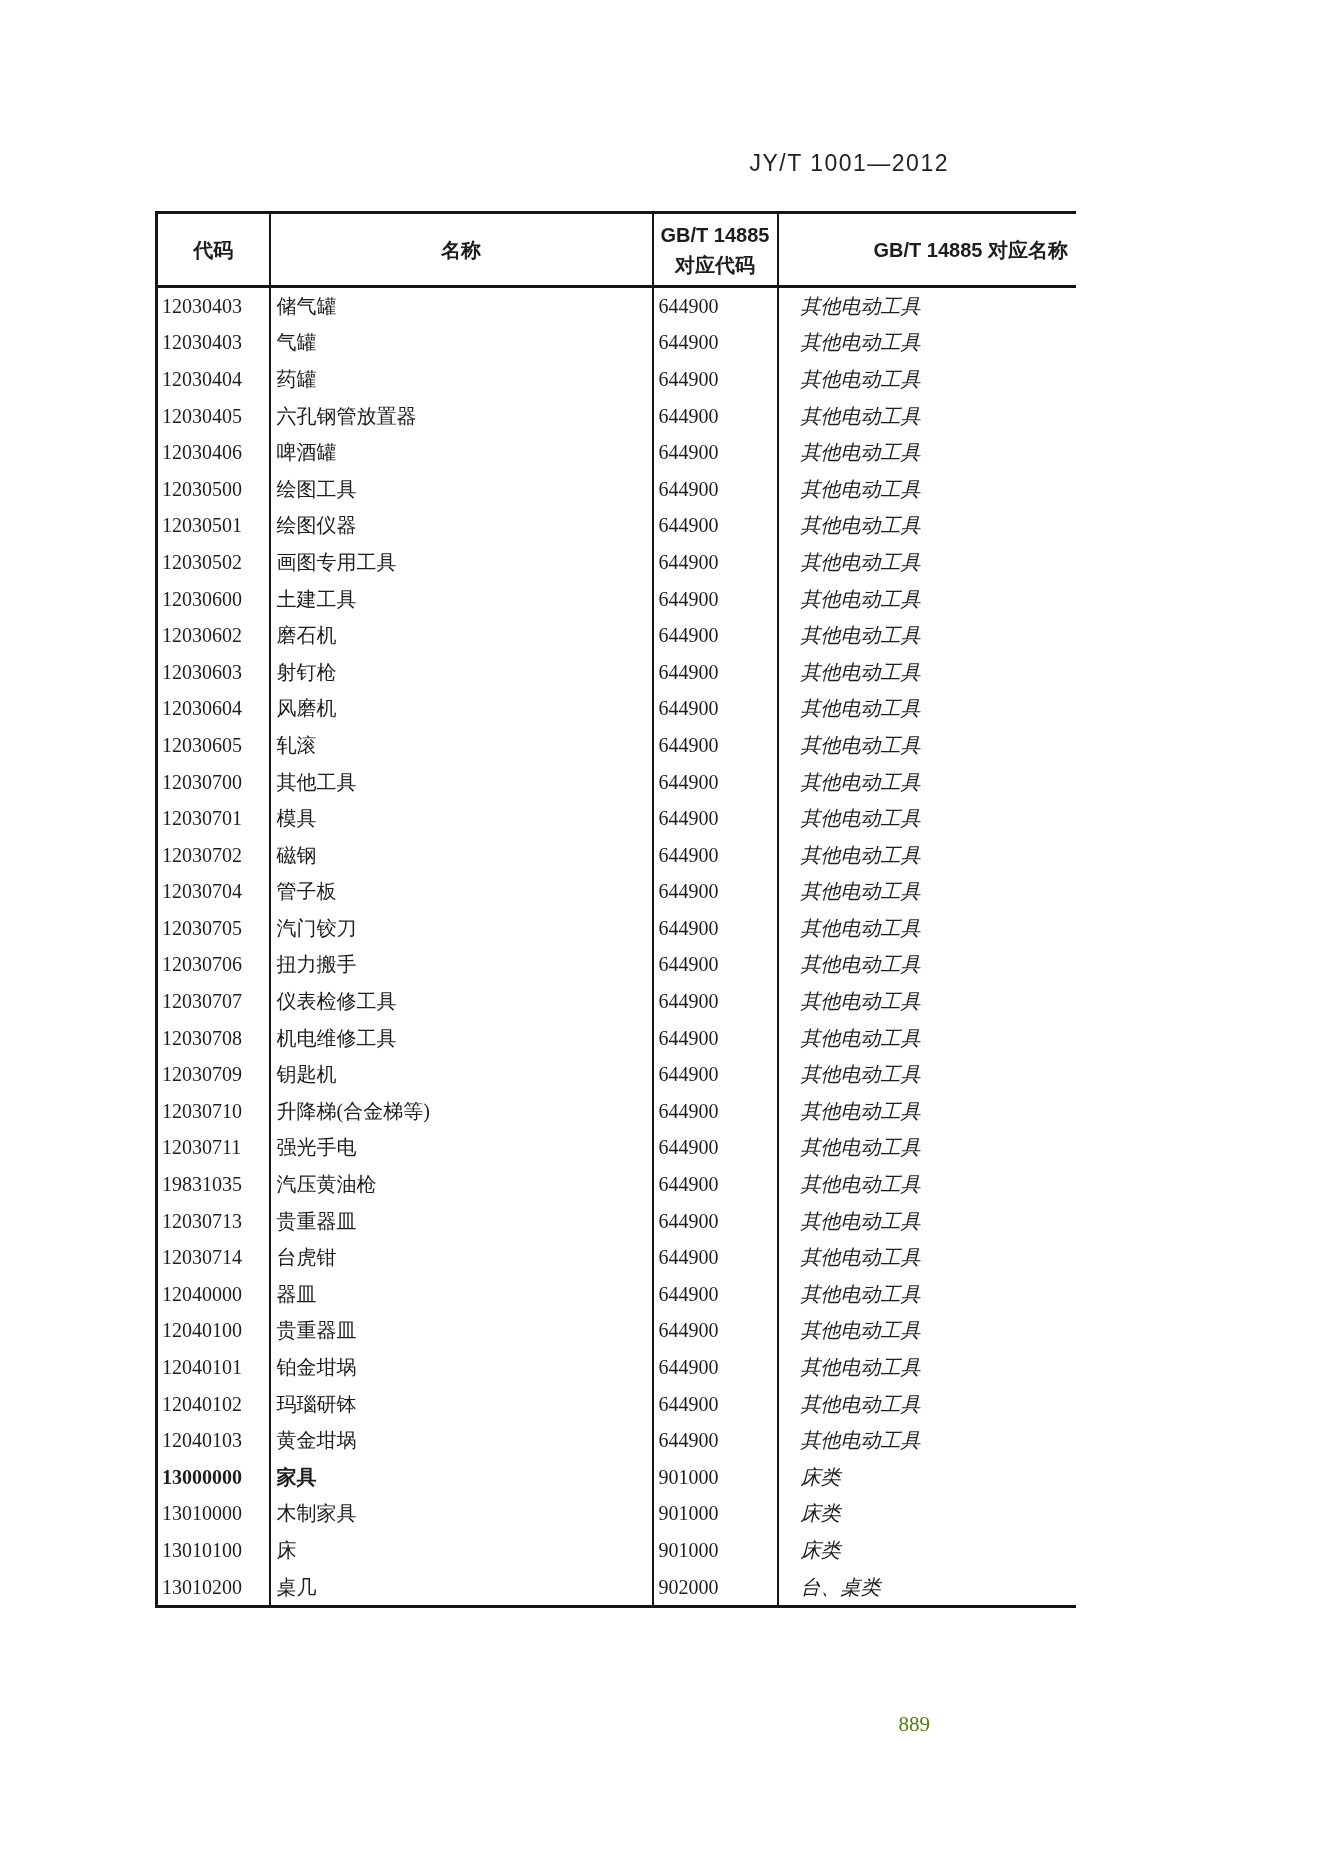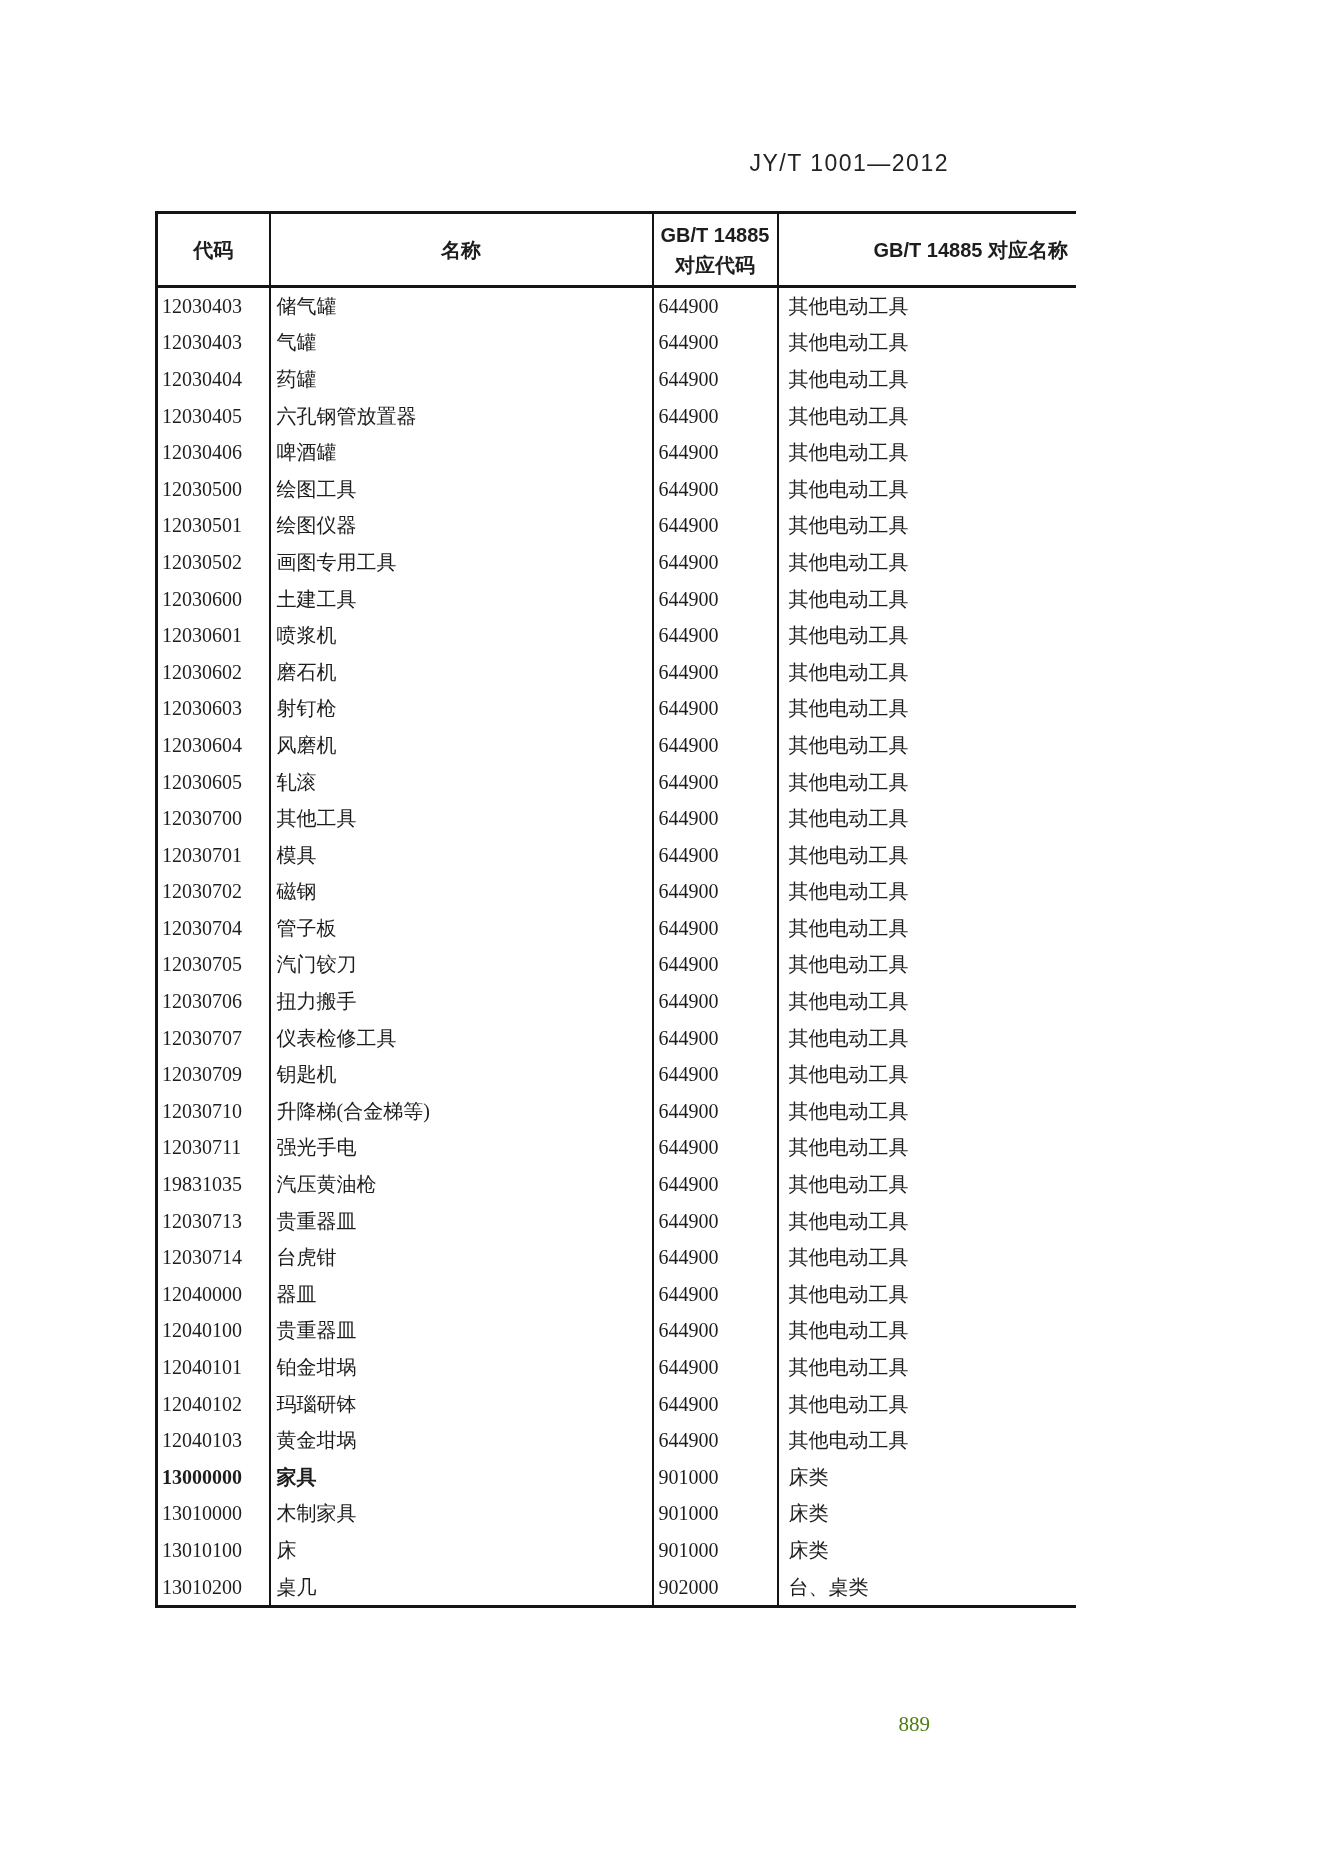--- a/index.html
+++ b/index.html
@@ -63,21 +63,21 @@
     font-size: 20px;
     vertical-align: middle;
     padding: 0;
     white-space: nowrap;
     overflow: hidden;
     color: #1d1d1d;
   }
   .std-table tbody td.col-code     { padding-left: 4px; }
   .std-table tbody td.col-name     { padding-left: 6px; }
   .std-table tbody td.col-gbt-code { padding-left: 5px; }
-  .std-table tbody td.col-gbt-name { padding-left: 10px; }
+  .std-table tbody td.col-gbt-name { padding-left: 22px; font-style: italic; }
 
   .std-table tbody tr.row-bold td.col-code,
   .std-table tbody tr.row-bold td.col-name {
     font-weight: bold;
   }
   .page-number {
     position: absolute;
     top: 1712px;
     right: 146px;
     font-size: 21px;
@@ -158,26 +158,20 @@
           <td class="col-gbt-code">644900</td>
           <td class="col-gbt-name">其他电动工具</td>
         </tr>
         <tr>
           <td class="col-code">12030600</td>
           <td class="col-name">土建工具</td>
           <td class="col-gbt-code">644900</td>
           <td class="col-gbt-name">其他电动工具</td>
         </tr>
         <tr>
-          <td class="col-code">12030601</td>
-          <td class="col-name">喷浆机</td>
-          <td class="col-gbt-code">644900</td>
-          <td class="col-gbt-name">其他电动工具</td>
-        </tr>
-        <tr>
           <td class="col-code">12030602</td>
           <td class="col-name">磨石机</td>
           <td class="col-gbt-code">644900</td>
           <td class="col-gbt-name">其他电动工具</td>
         </tr>
         <tr>
           <td class="col-code">12030603</td>
           <td class="col-name">射钉枪</td>
           <td class="col-gbt-code">644900</td>
           <td class="col-gbt-name">其他电动工具</td>
@@ -226,20 +220,26 @@
         </tr>
         <tr>
           <td class="col-code">12030706</td>
           <td class="col-name">扭力搬手</td>
           <td class="col-gbt-code">644900</td>
           <td class="col-gbt-name">其他电动工具</td>
         </tr>
         <tr>
           <td class="col-code">12030707</td>
           <td class="col-name">仪表检修工具</td>
+          <td class="col-gbt-code">644900</td>
+          <td class="col-gbt-name">其他电动工具</td>
+        </tr>
+        <tr>
+          <td class="col-code">12030708</td>
+          <td class="col-name">机电维修工具</td>
           <td class="col-gbt-code">644900</td>
           <td class="col-gbt-name">其他电动工具</td>
         </tr>
         <tr>
           <td class="col-code">12030709</td>
           <td class="col-name">钥匙机</td>
           <td class="col-gbt-code">644900</td>
           <td class="col-gbt-name">其他电动工具</td>
         </tr>
         <tr>

